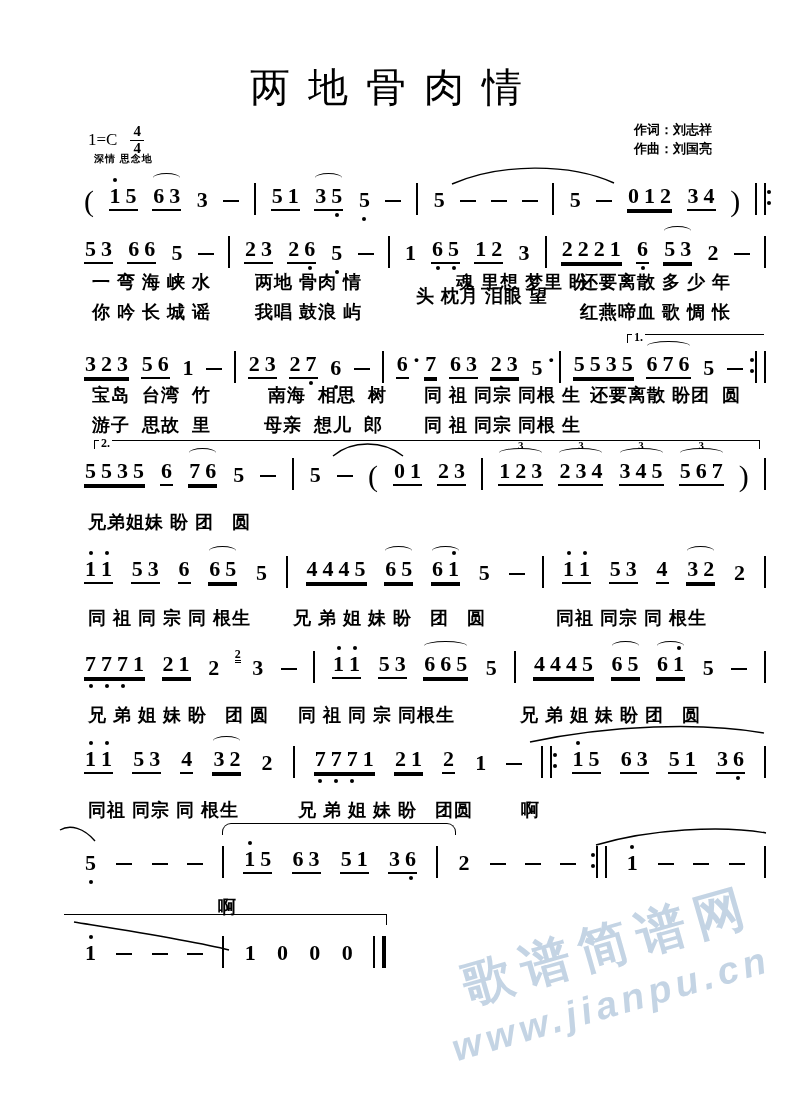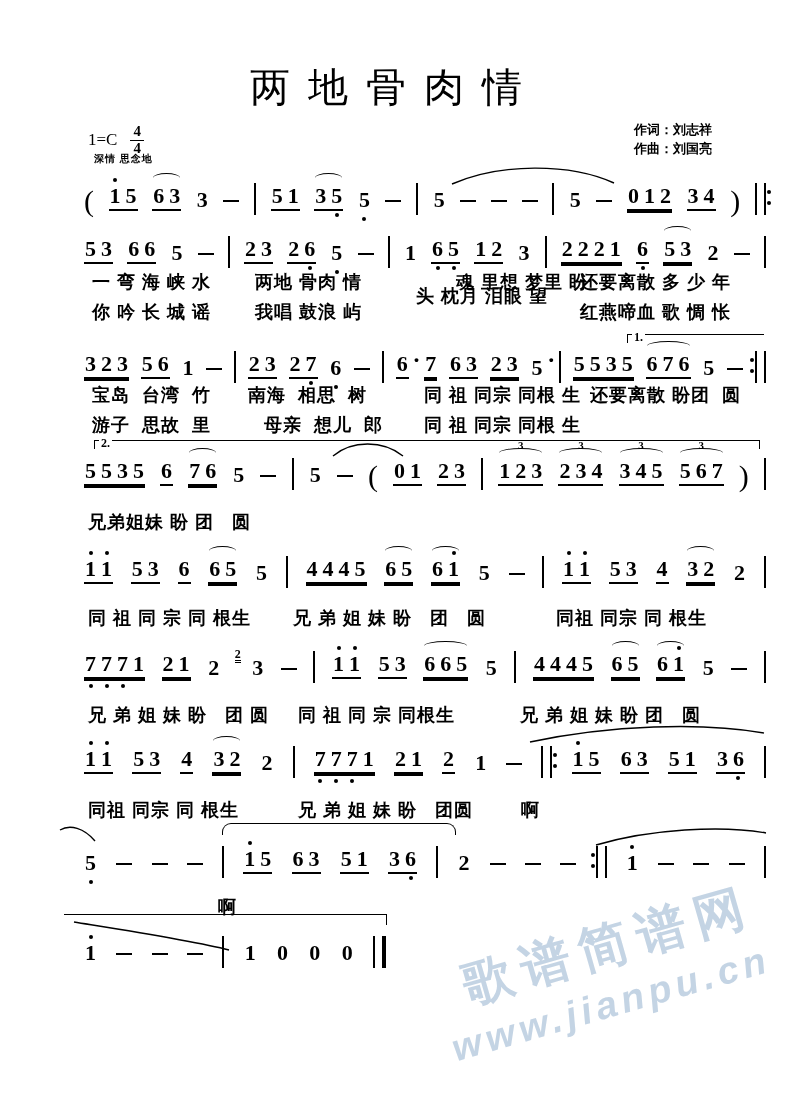--- a/index.html
+++ b/index.html
@@ -632,21 +632,21 @@
 
 <div class="lyr" style="left: 92px; top: 270px;">一 弯 海 峡 水</div>
     <div class="lyr" style="left: 255px; top: 270px;">两地 骨肉 情</div>
     <div class="lyr" style="left: 416px; top: 270px; margin-left: 40px;">魂 里想 梦里 盼</div>
     <div class="lyr" style="left: 580px; top: 270px;">还要离散 多 少 年</div>
     <div class="lyr" style="left: 92px; top: 300px;">你 吟 长 城 谣</div>
     <div class="lyr" style="left: 255px; top: 300px;">我唱 鼓浪 屿</div>
     <div class="lyr" style="left: 416px; top: 284px;">头 枕月 泪眼 望</div>
     <div class="lyr" style="left: 580px; top: 300px;">红燕啼血 歌 惆 怅</div>
     <div class="lyr" style="left: 92px; top: 383px;">宝岛  台湾  竹</div>
-    <div class="lyr" style="left: 248px; top: 383px; text-align: right;">南海  相思  树</div>
+    <div class="lyr" style="left: 268px; top: 383px; text-align: right;">南海  相思  树</div>
     <div class="lyr" style="left: 424px; top: 383px;">同 祖 同宗 同根 生</div>
     <div class="lyr" style="left: 590px; top: 383px;">还要离散 盼团  圆</div>
     <div class="lyr" style="left: 92px; top: 413px;">游子  思故  里</div>
     <div class="lyr" style="left: 264px; top: 413px;">母亲  想儿  郎</div>
     <div class="lyr" style="left: 424px; top: 413px;">同 祖 同宗 同根 生</div>
     <div class="lyr" style="left: 88px; top: 510px;">兄弟姐妹 盼 团   圆</div>
     <div class="lyr" style="left: 88px; top: 606px;">同 祖 同 宗 同 根生</div>
     <div class="lyr" style="left: 293px; top: 606px;">兄 弟 姐 妹 盼   团   圆</div>
     <div class="lyr" style="left: 556px; top: 606px;">同祖 同宗 同 根生</div>
     <div class="lyr" style="left: 88px; top: 703px;">兄 弟 姐 妹 盼   团 圆</div>

